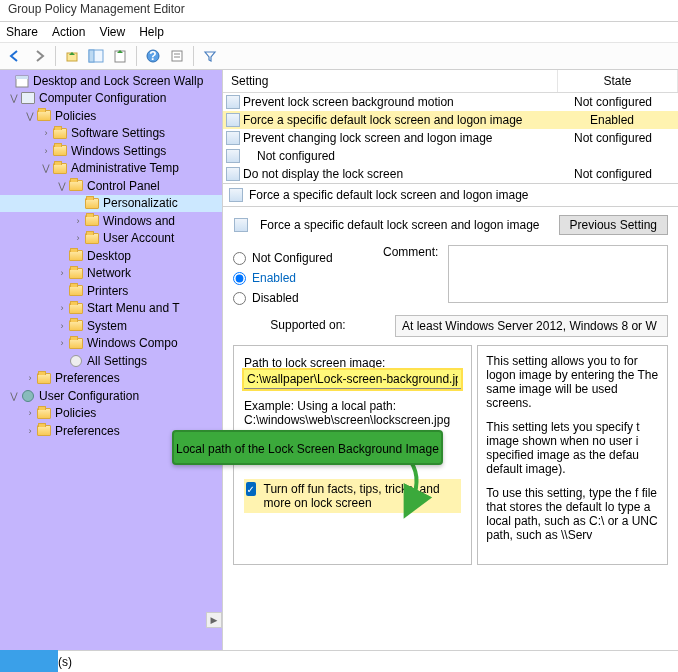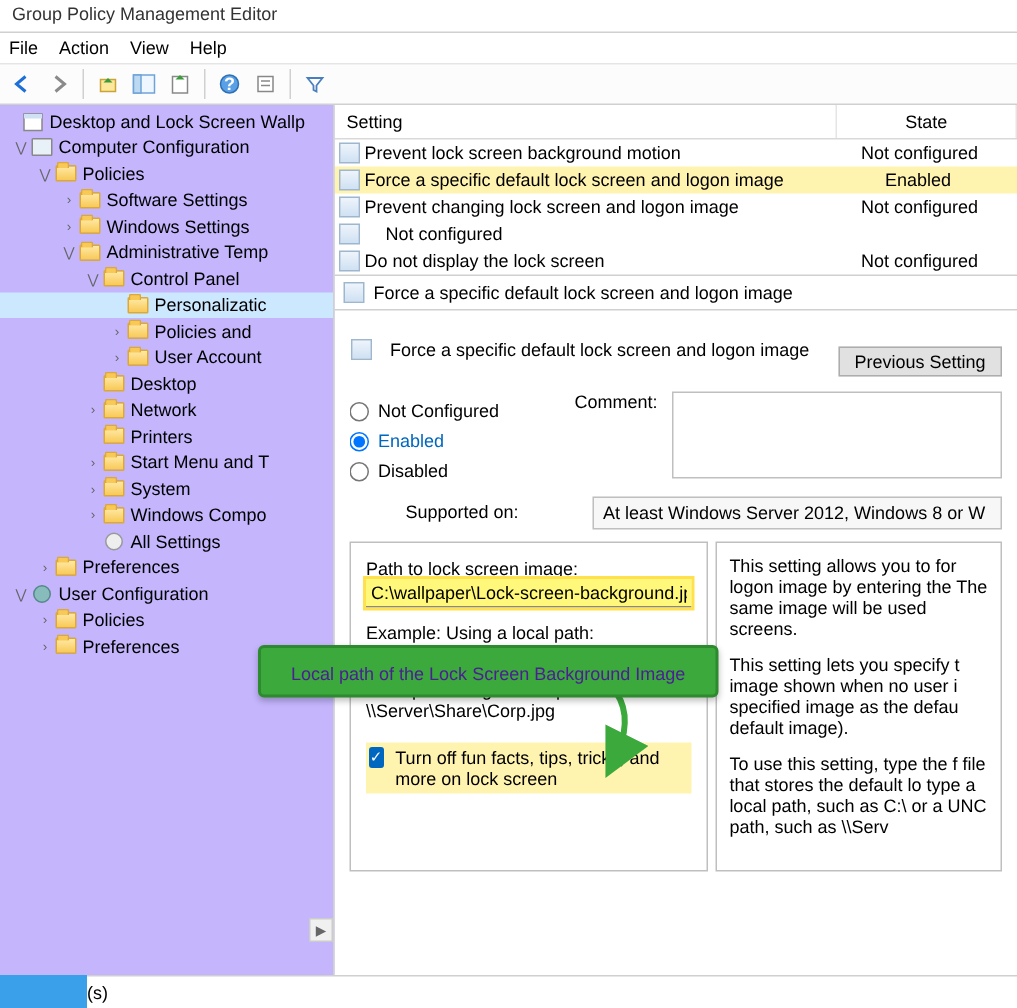--- a/index.html
+++ b/index.html
@@ -29,51 +29,51 @@
   .col-state { width:120px; text-align:center;}
   .list-body { }
   .row { display:flex; align-items:center; height:18px;}
   .row .cell-ico { width:20px; display:flex;align-items:center;justify-content:center;}
   .row .cell-s { flex:1; padding-left:0;}
   .row .cell-st { width:118px; padding-left:14px;}
   .row.sel { background:#fff3b0;}
   .reg-ico { width:14px;height:14px;border:1px solid #9eb6ce;background:linear-gradient(#eef4fb,#cfe1f3);}
   .sub-title-bar { display:flex;align-items:center; gap:6px; padding:4px 6px; border-top:1px solid #d0d0d0;}
   .editor-panel { border-top:1px solid #d0d0d0; padding:8px 10px 0 10px; background:#fff; flex:1; overflow:hidden;}
-  .btn { border:1px solid #adadad; background:#e1e1e1; padding:2px 10px; font-size:12px; cursor:default;margin-top:16px;}
+  .btn { border:1px solid #adadad; background:#e1e1e1; padding:2px 10px; font-size:12px; cursor:default;}
   .radio-row { display:flex; align-items:center; gap:6px; margin:6px 0; }
   input[type=radio]{margin:0;}
   .radio-row.chk{color:#0067c0;}
   .comment-box { border:1px solid #bfbfbf; background:#fff; height:58px; flex:1;}
   .supported { display:flex; gap:12px; margin-top:4px; font-size:12px;}
   .supported .box{ border:1px solid #bfbfbf; background:#f7f7f7; padding:3px 6px; flex:1; white-space:nowrap; overflow:hidden;}
   .editor-body { display:flex; gap:5px; margin-top:8px; height: 220px;}
   .editor-left { width:55%; border:1px solid #bfbfbf; padding:10px 10px 6px; overflow:hidden;}
   .editor-right { flex:1; border:1px solid #bfbfbf; padding:8px 8px; overflow:hidden; font-size:12px;}
   .path-input { width:100%; border:none; border-bottom:1px solid #888; background:#fff87a; outline:2px solid #ffe14d; outline-offset:0; padding:2px 3px; font-size:12px;}
   .eg { margin-top:10px; font-size:12px;}
   .chk-row { display:flex; gap:8px; margin-top:14px; align-items:flex-start; background:#fff3b0; padding:3px 2px;}
   .cb { width:14px;height:14px;background:#0067c0;border-radius:2px;display:flex;align-items:center;justify-content:center;color:#fff;font-size:10px;}
   .status-bar { height:22px; border-top:1px solid #d0d0d0; padding:3px 6px; display:flex; align-items:center; background:#fff;}
   .status-sel { position:absolute; left:0; bottom:0; width:58px; height:22px; background:#3aa0e9;}
   
-  .callout { position:absolute; left:172px; top:430px; background:#3ba93b; color:#4c1d95; font-size:18px; padding:5px 20px; border:2px solid #2e8a2e; border-radius:4px; box-shadow:0 2px 4px rgba(0,0,0,.25); z-index:10;}
+  .callout { position:absolute; left:172px; top:430px; background:#3ba93b; color:#000000; font-size:18px; padding:5px 2px; border:2px solid #2e8a2e; border-radius:4px; box-shadow:0 2px 4px rgba(0,0,0,.25); z-index:10;}
   .arrow { position:absolute; left:405px; top:460px; z-index:9;}
   .arrow svg{overflow:visible;}
   .tree-scroll { position:absolute; right:0; bottom:22px; width:16px; height:16px; background:#f0f0f0; border:1px solid #ccc; display:flex;align-items:center;justify-content:center;font-size:9px;color:#666;}
 </style>
 </head>
 <body>
 
 <div class="title-bar">
   <span>Group Policy Management Editor</span>
 </div>
 
 <div class="menu-bar">
-  <span>File</span>
+  <span>Share</span>
   <span>Action</span>
   <span>View</span>
   <span>Help</span>
 </div>
 
 <div class="toolbar">
   <div class="tb-btn">
       <svg width="14" height="14">
         <path d="M9 2 L3 7 L9 12" fill="none" stroke="#1e6fd6" stroke-width="2"></path>
       </svg>
@@ -184,21 +184,21 @@
           <span class="ico">
             <span class="folder"></span>
           </span>
           <span>Personalizatic</span>
         </div>
       <div class="node" style="padding-left:72px">
           <span class="twisty">›</span>
           <span class="ico">
             <span class="folder"></span>
           </span>
-          <span>Policies and</span>
+          <span>Windows and</span>
         </div>
       <div class="node" style="padding-left:72px">
           <span class="twisty">›</span>
           <span class="ico">
             <span class="folder"></span>
           </span>
           <span>User Account</span>
         </div>
       <div class="node" style="padding-left:56px">
           <span class="twisty"></span>

